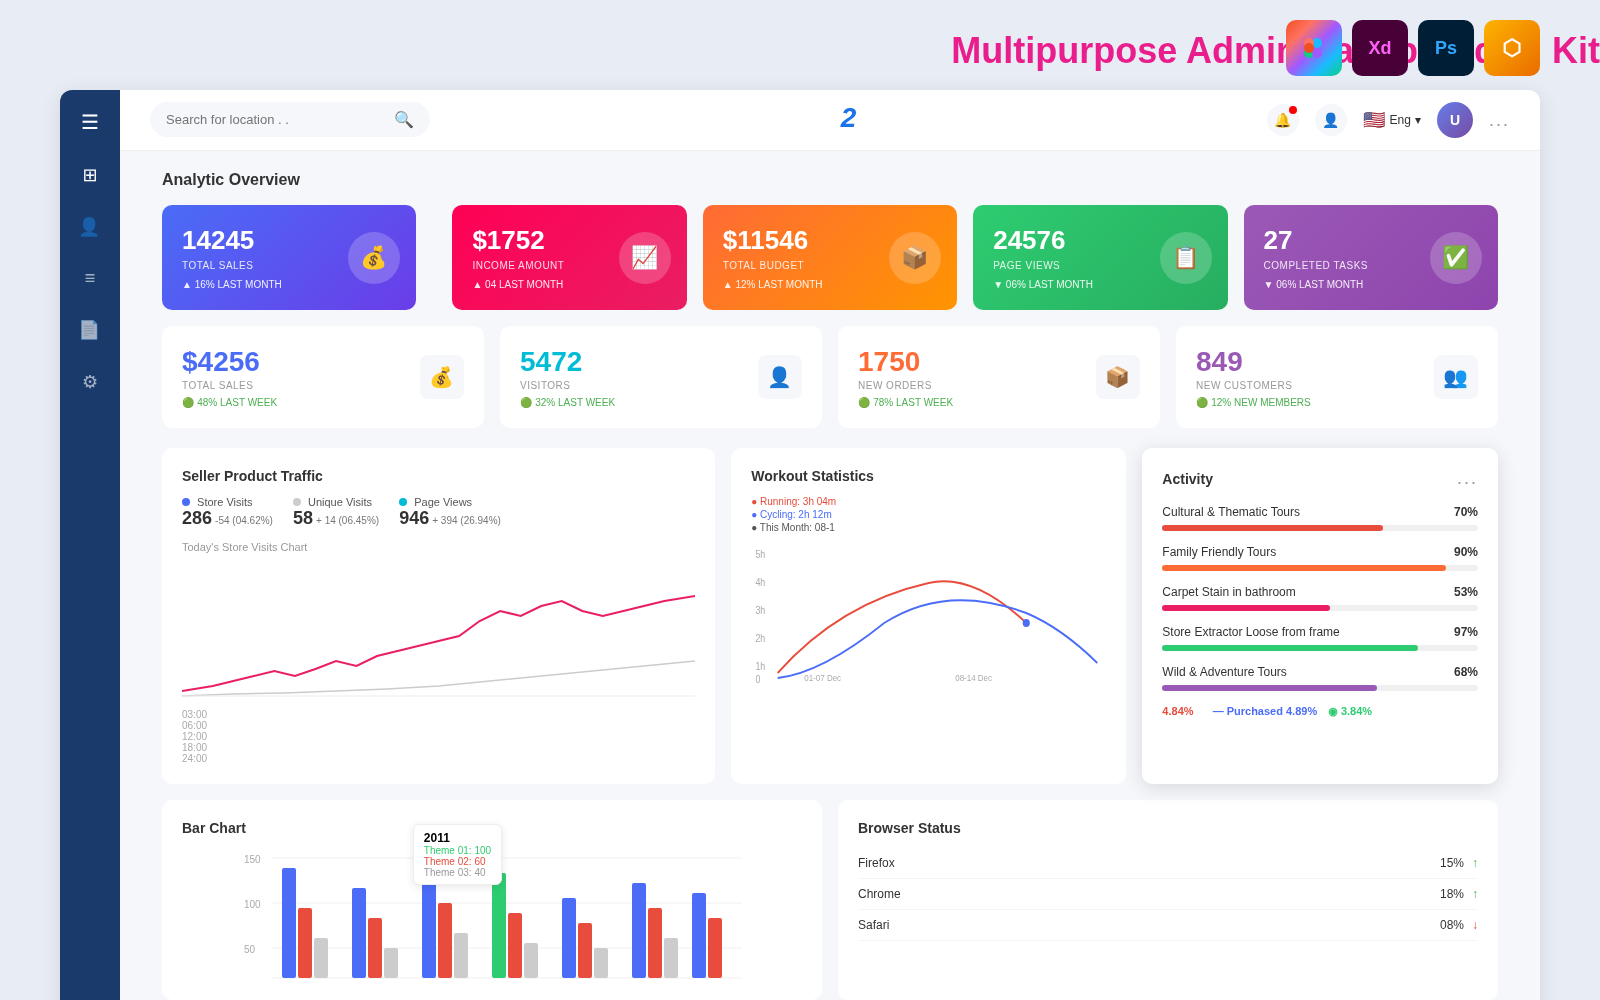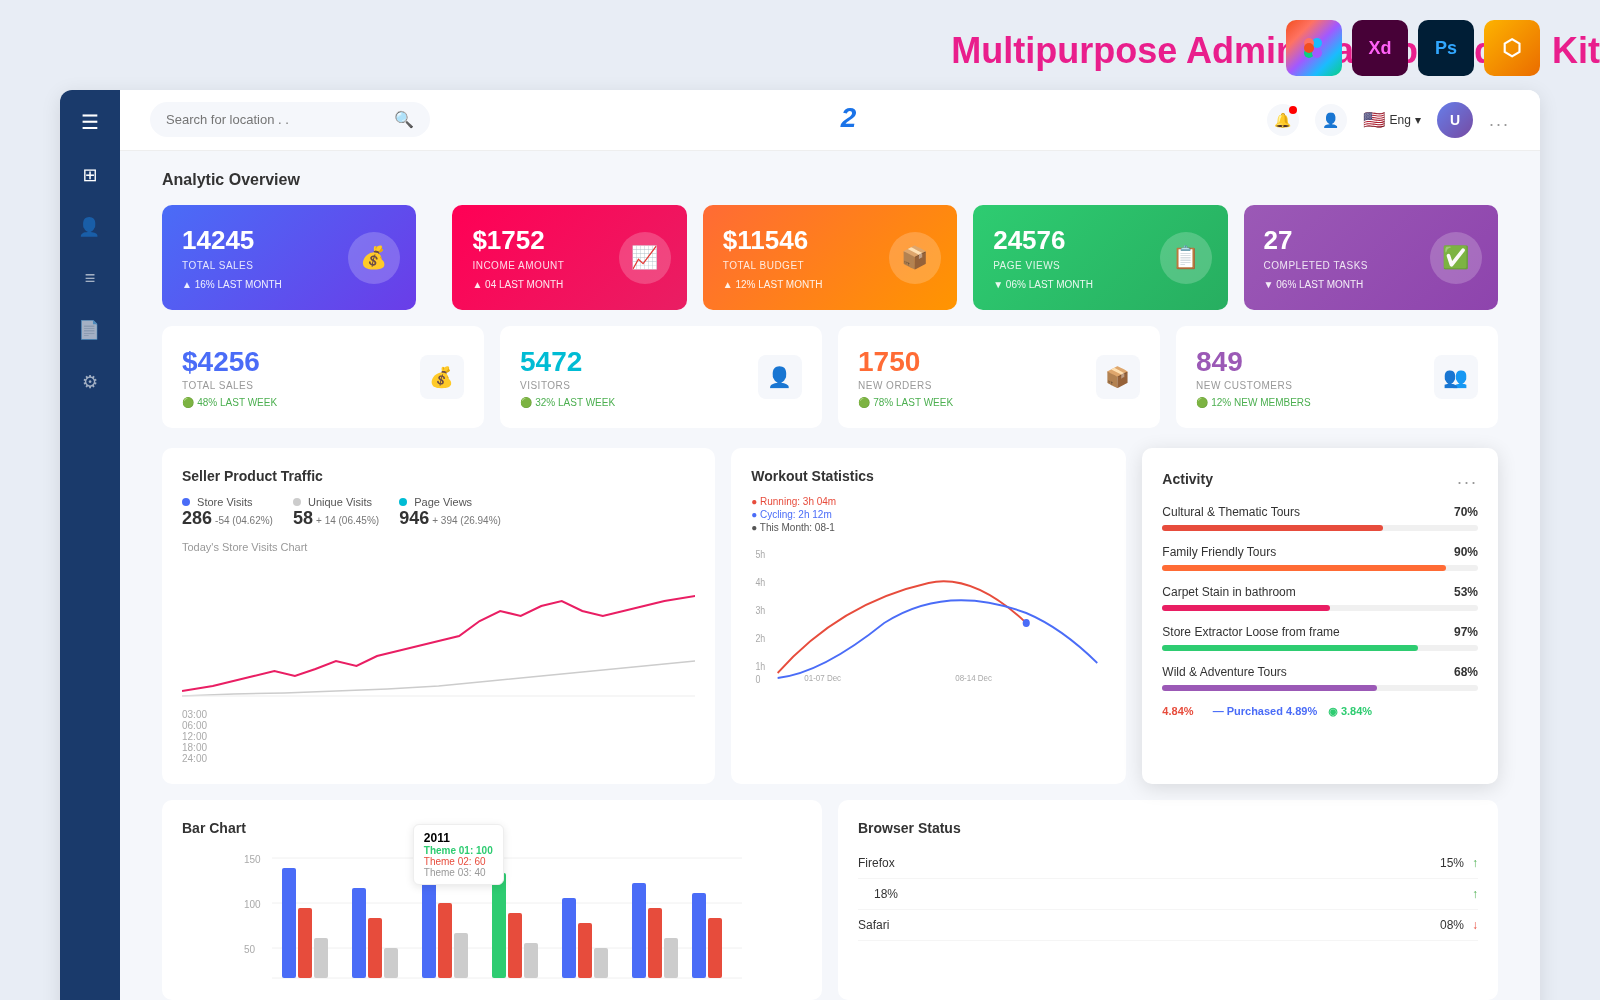--- a/index.html
+++ b/index.html
@@ -557,34 +557,35 @@
               <rect x="390" y="35" width="14" height="95" fill="#4a6cf7" rx="2"></rect>
               <rect x="406" y="60" width="14" height="70" fill="#e74c3c" rx="2"></rect>
               <rect x="422" y="90" width="14" height="40" fill="#ccc" rx="2"></rect>
 
               <rect x="450" y="45" width="14" height="85" fill="#4a6cf7" rx="2"></rect>
               <rect x="466" y="70" width="14" height="60" fill="#e74c3c" rx="2"></rect>
             </svg>
             
             <div style="position:absolute; left:38%; top:24px; background:white; border:1px solid #eee; border-radius:6px; padding:6px 10px; font-size:10px; box-shadow:0 2px 8px rgba(0,0,0,0.1);">
               <div style="font-weight:700; font-size:12px;">2011</div>
-              <div style="color:#2ecc71;font-weight:bold;">Theme 01: 100</div>
+              <div style="color:#2ecc71;">Theme 01: 100</div>
               <div style="color:#e74c3c;">Theme 02: 60</div>
               <div style="color:#999;">Theme 03: 40</div>
             </div>
           </div>
 
           <div class="browser-card">
             <div class="chart-card-title">Browser Status</div>
             <div class="browser-item">
               <span class="browser-name">Firefox</span>
               <span class="browser-pct">15%</span>
               <span class="browser-trend-up">↑</span>
             </div>
             <div class="browser-item">
+              <span class="browser-name">Chrome</span>
               <span class="browser-pct">18%</span>
               <span class="browser-trend-up">↑</span>
             </div>
             <div class="browser-item">
               <span class="browser-name">Safari</span>
               <span class="browser-pct">08%</span>
               <span class="browser-trend-down">↓</span>
             </div>
           </div>
         </div>

